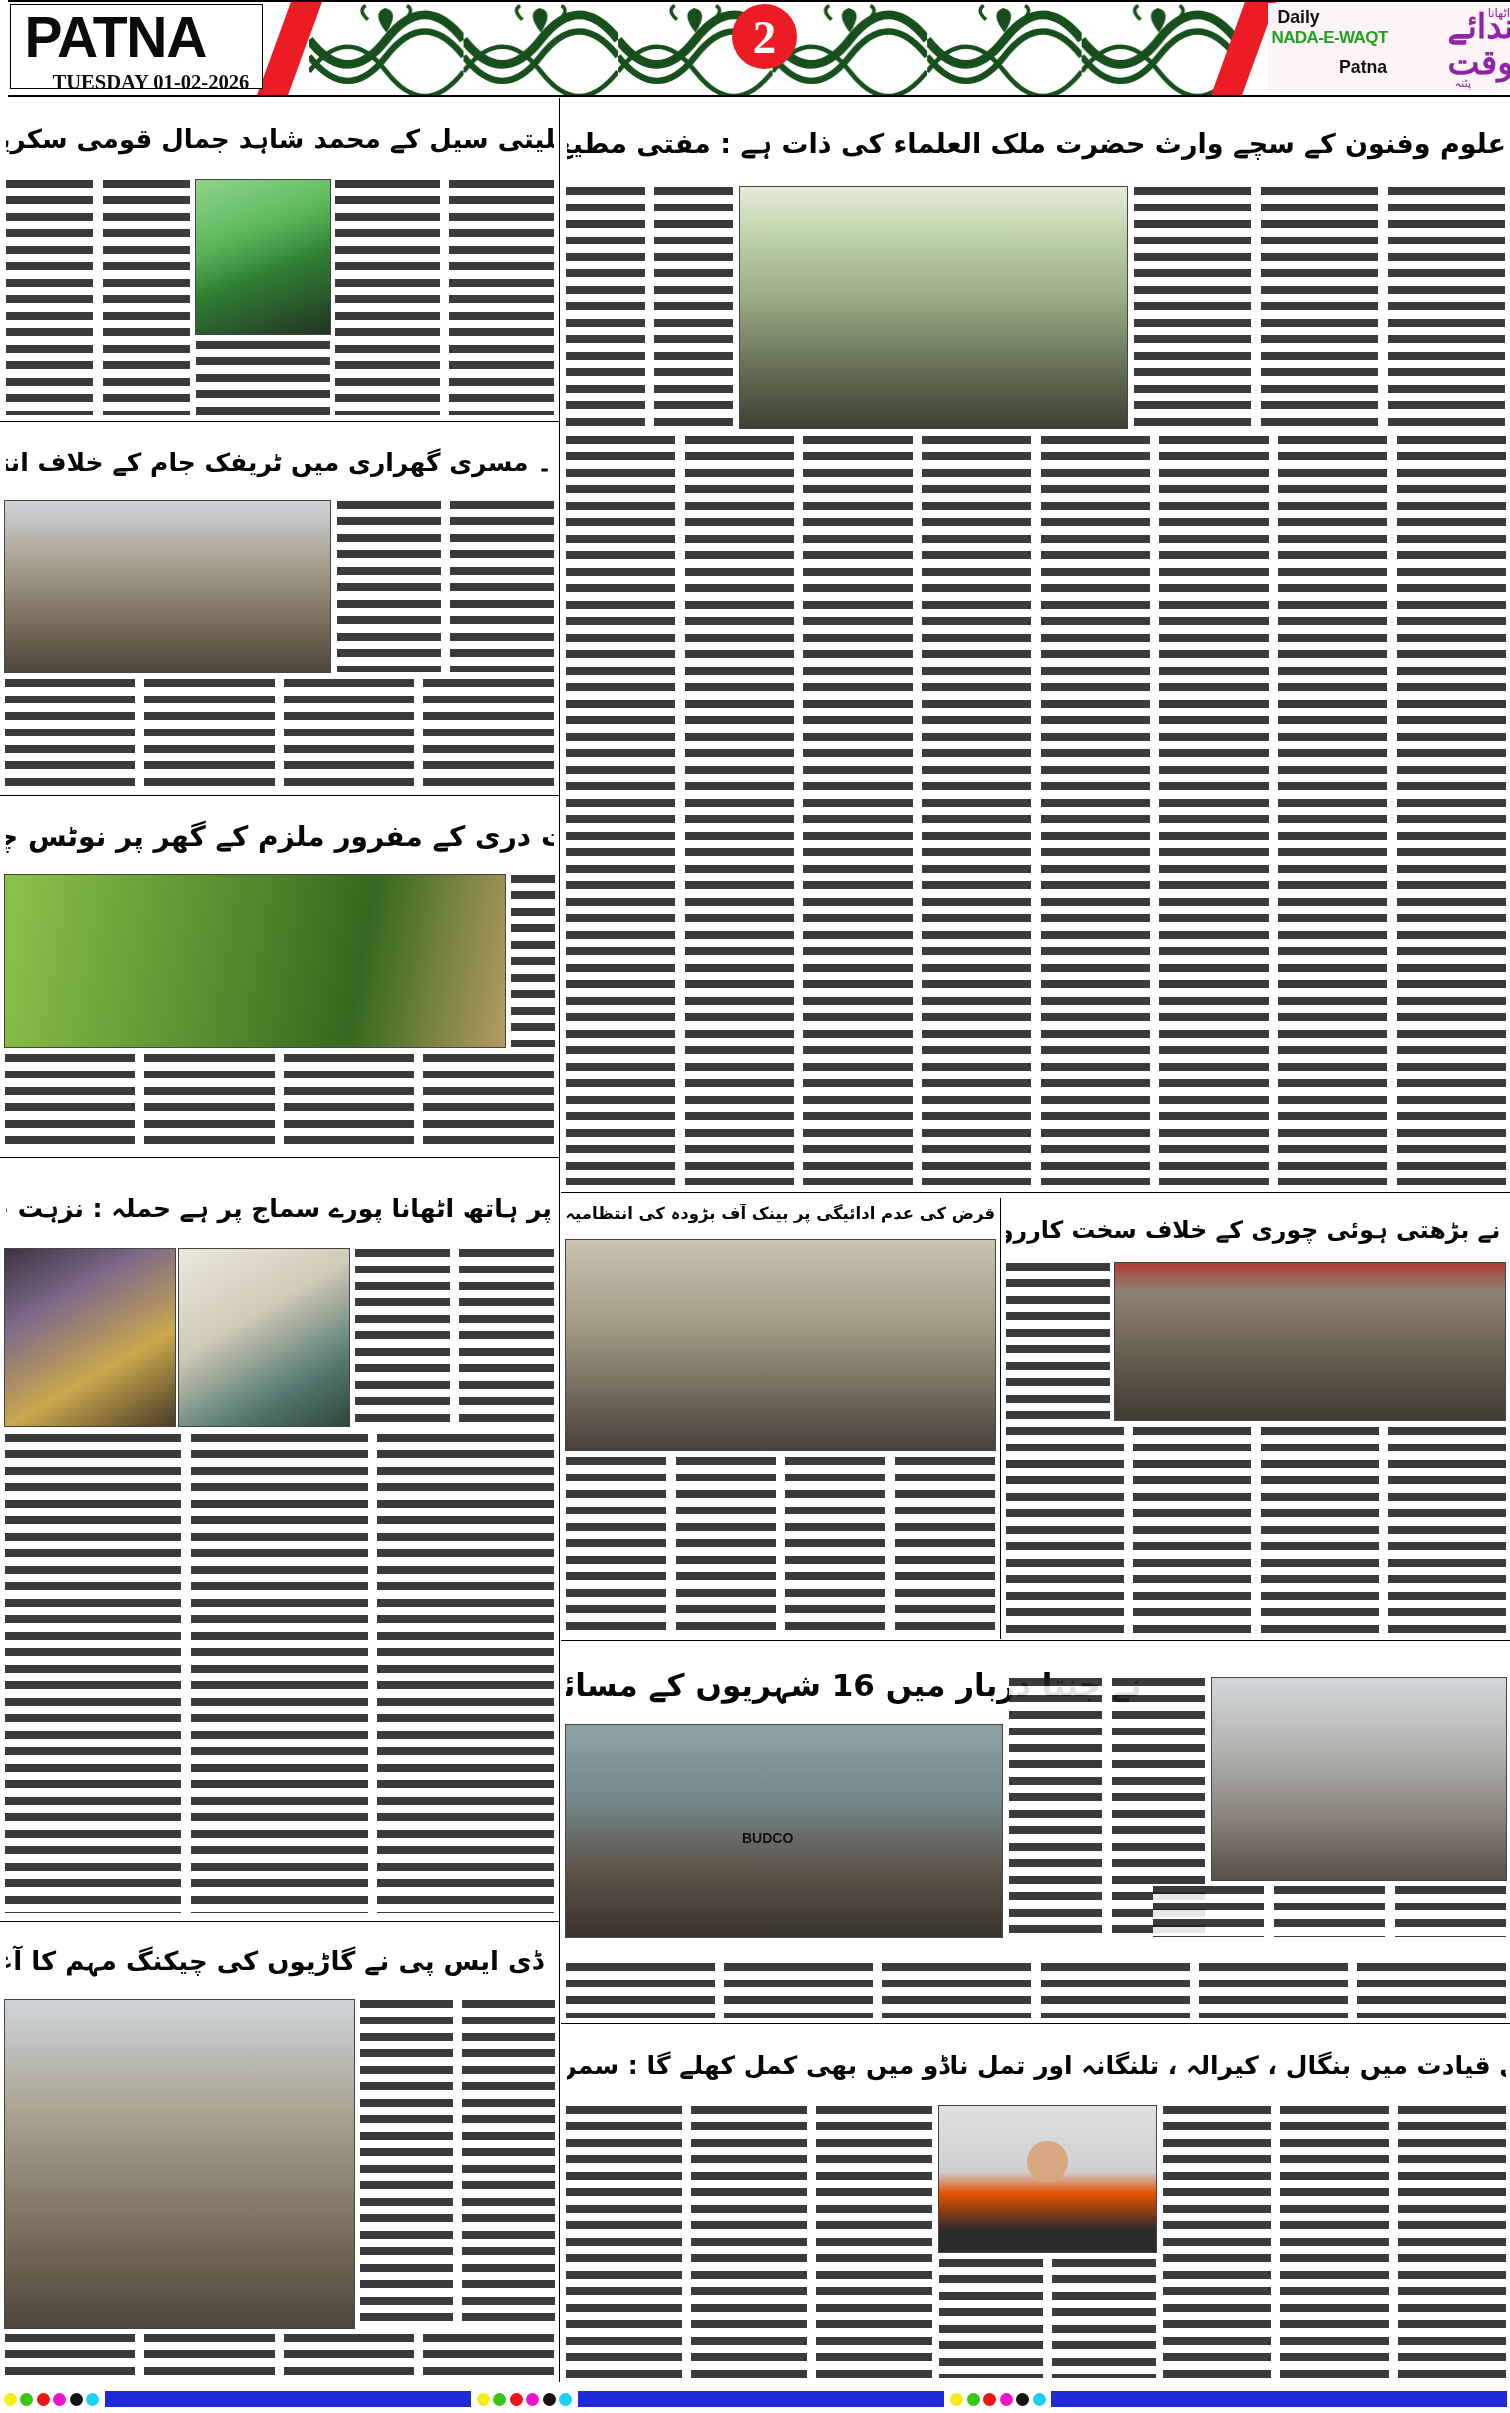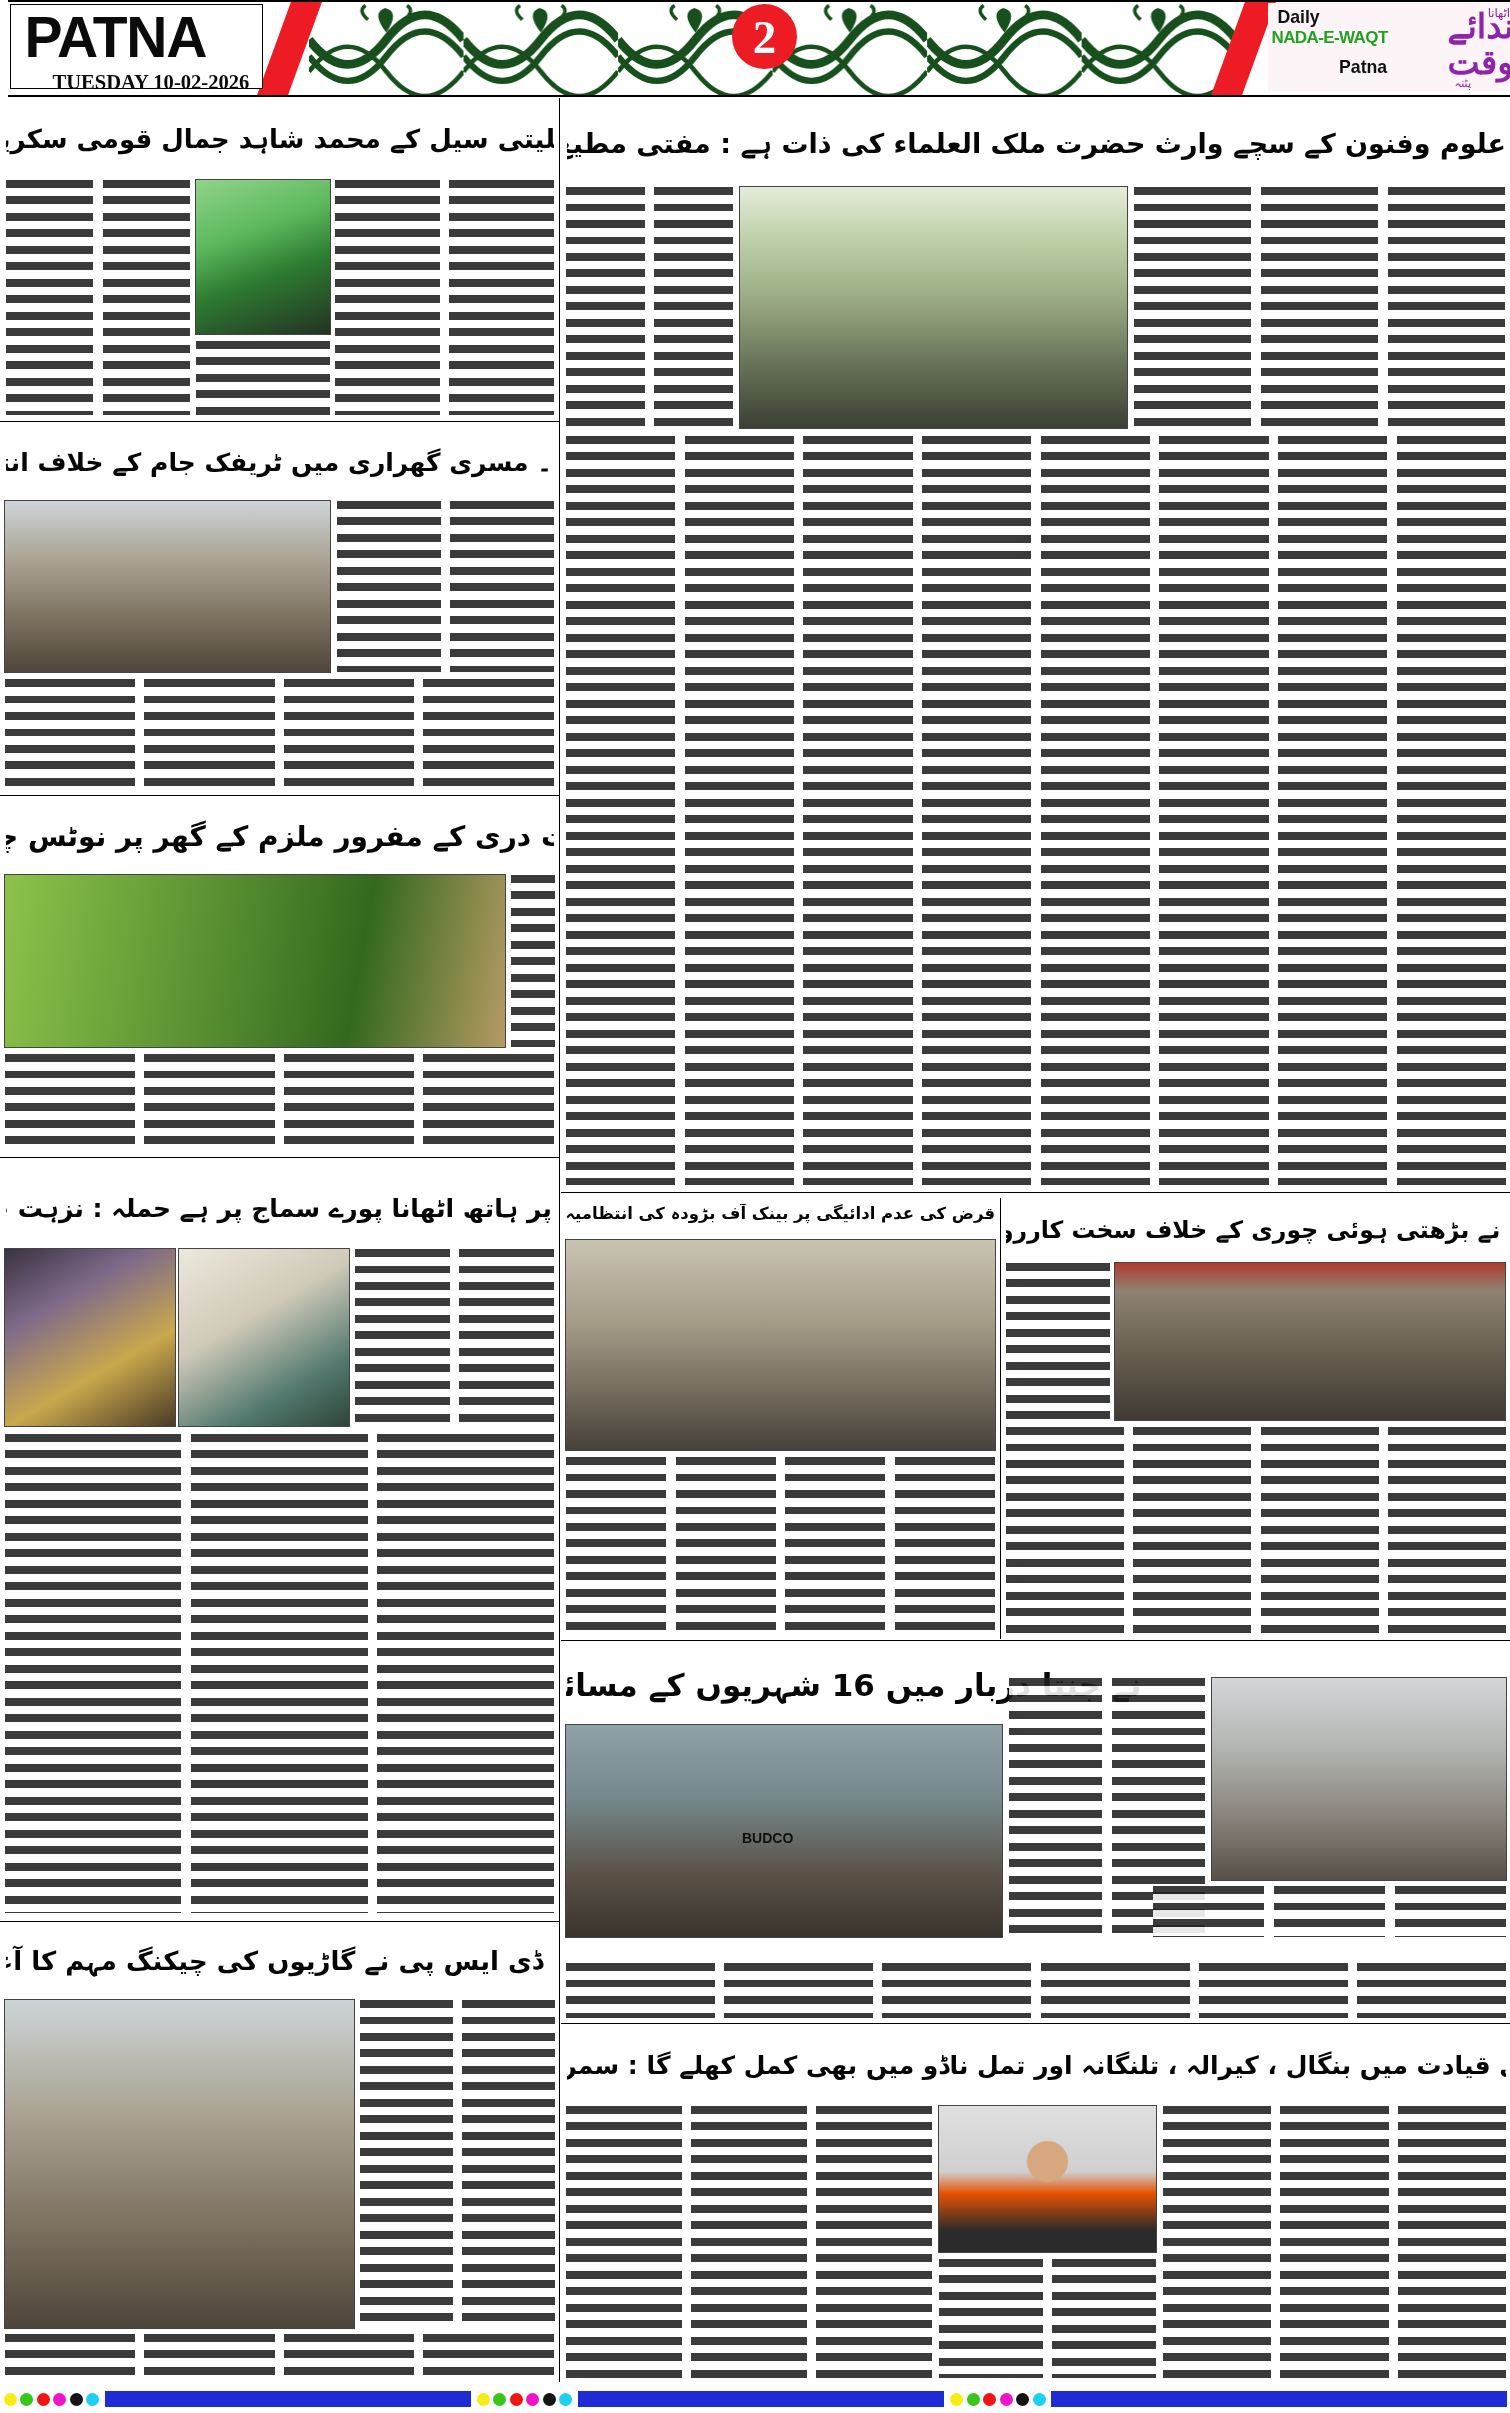--- a/index.html
+++ b/index.html
@@ -66,21 +66,21 @@
   .bar{height:15.3px;background:#1f2bd4;}
 </style>
 </head>
 <body>
 
 <div id="page">
 
   <div id="hdr">
     <div id="edition-box">
       <div id="edition-name">PATNA</div>
-      <div id="edition-date">TUESDAY 10-02-2026</div>
+      <div id="edition-date">TUESDAY 01-02-2026</div>
     </div>
     <div class="diag" id="diag-left"></div>
     <svg id="ornament" viewBox="0 0 1570 158" preserveAspectRatio="none">
       <defs>
         <pattern id="orn" width="262" height="158" patternUnits="userSpaceOnUse">
           <path d="M0,64 Q66,148 131,64 T262,64" stroke="#17501d" stroke-width="15" fill="none"></path>
           <path d="M0,92 Q66,176 131,92 T262,92" stroke="#17501d" stroke-width="11" fill="none"></path>
           <path d="M0,118 Q66,34 131,118 T262,118" stroke="#17501d" stroke-width="8" fill="none"></path>
           <path d="M131,52 q-26,-34 -2,-42 q26,6 2,42" fill="#17501d"></path>
           <path d="M100,30 q-18,-16 -4,-24 M162,30 q18,-16 4,-24" stroke="#17501d" stroke-width="6" fill="none"></path>

